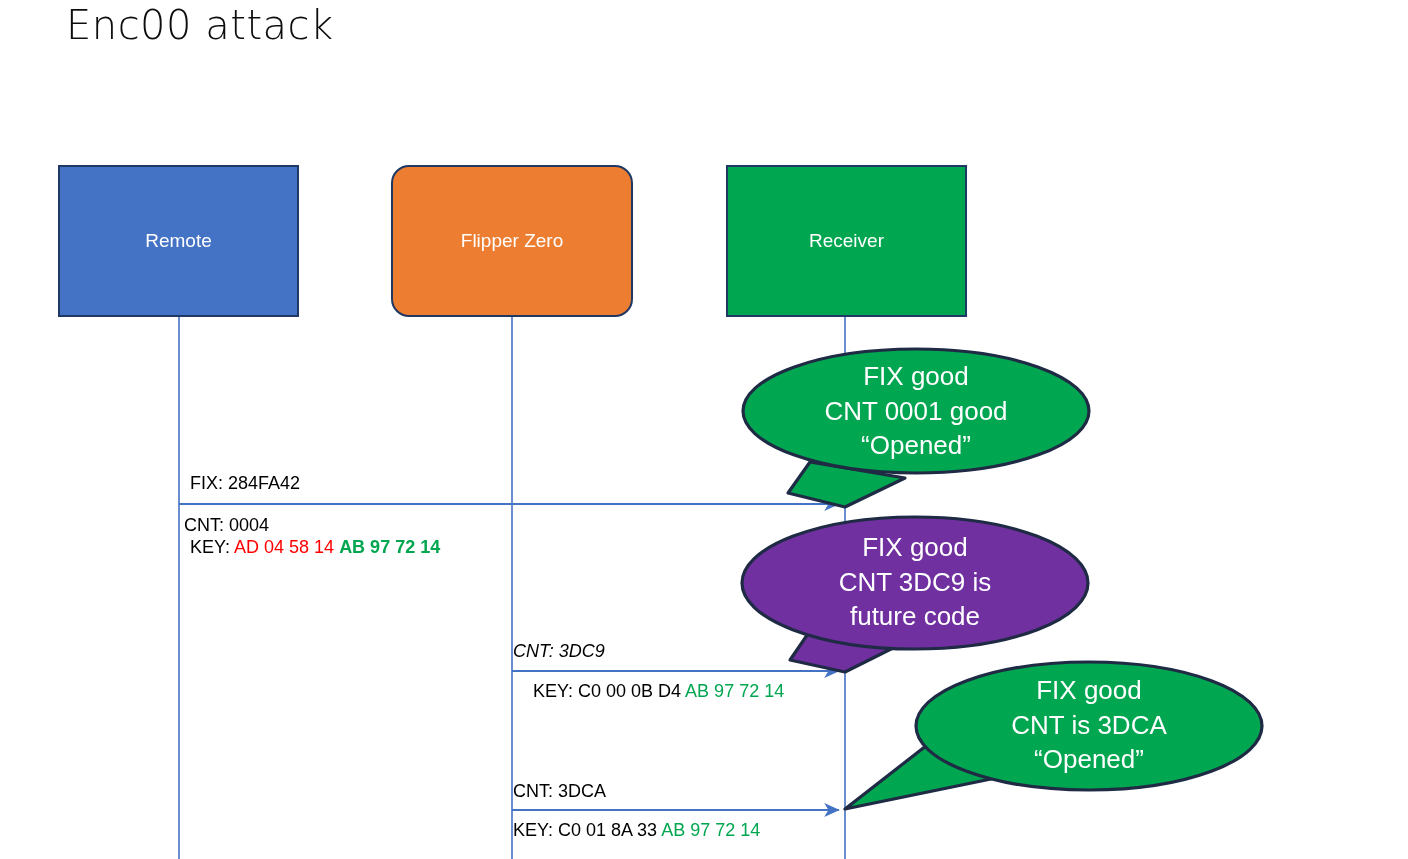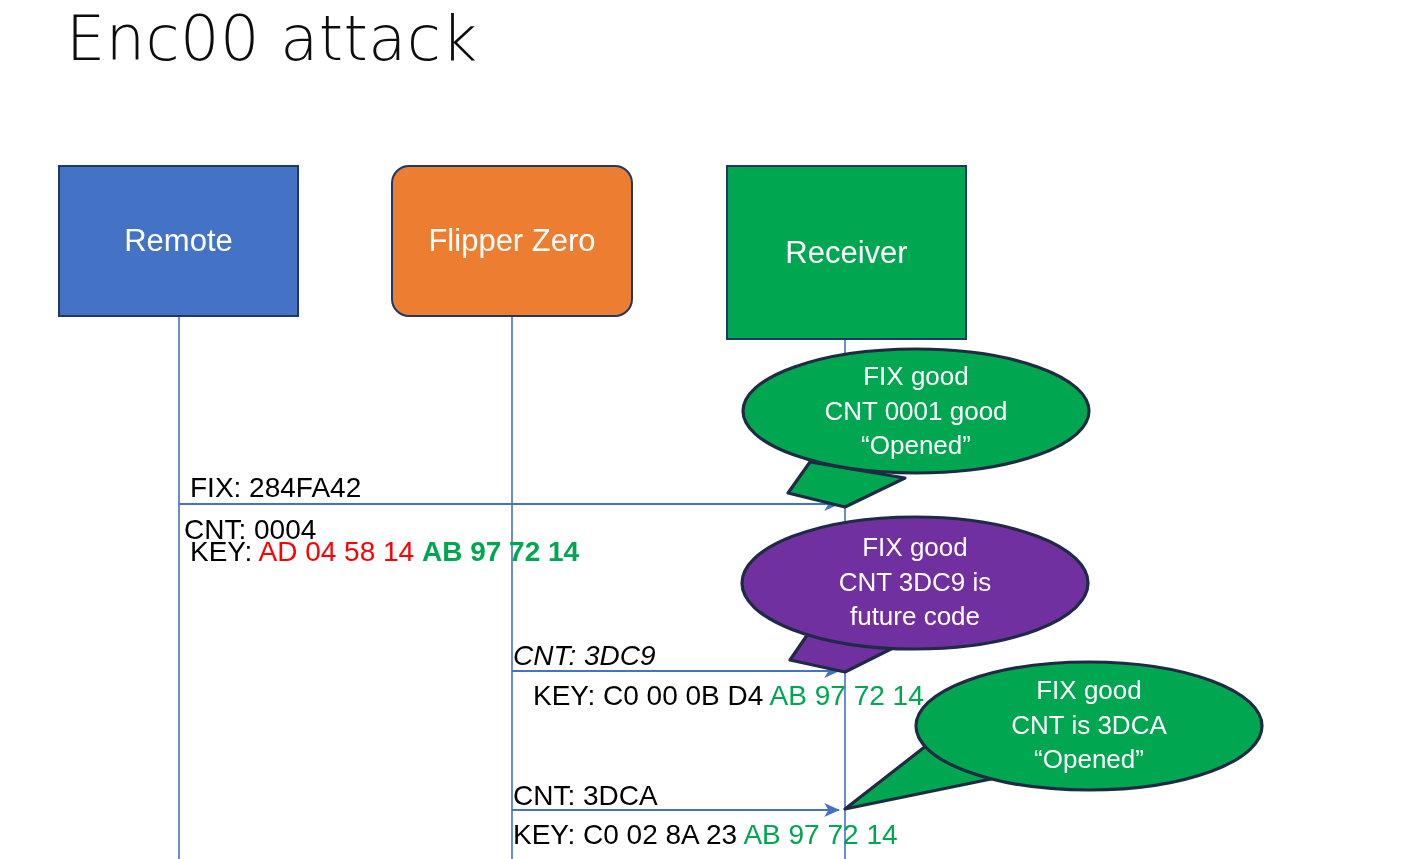--- a/index.html
+++ b/index.html
@@ -18,44 +18,44 @@
   #stage {
     position: absolute;
     left: 0; top: 0;
     width: 1408px;
     height: 859px;
   }
   .title {
     position: absolute;
     left: 66px;
     top: 2px;
-    font-size: 62px;
+    font-size: 40px;
     font-weight: 300;
     letter-spacing: 0.5px;
     color: #0d0d0d;
     white-space: nowrap;
     font-family: "DejaVu Sans", sans-serif;
   }
   .actor-box {
     position: absolute;
     box-sizing: border-box;
     border: 2px solid #1f3864;
     display: flex;
     align-items: center;
     justify-content: center;
   }
   .actor-label {
     color: #ffffff;
-    font-size: 31px;
+    font-size: 19px;
     font-weight: 400;
     white-space: nowrap;
   }
   .msg-text {
     position: absolute;
-    font-size: 28px;
+    font-size: 18px;
     white-space: nowrap;
     color: #000000;
     line-height: 1;
   }
   .msg-text .k-green { color: #00A650; }
   .msg-text .k-green-b { color: #00A650; font-weight: bold; }
   .msg-text .k-red-b { color: #FF0000; }
 
   .callout-text {
     position: absolute;
@@ -107,42 +107,42 @@
   </svg>
 
   <div class="actor-box" style="left:58px; top:165px; width:241px; height:152px; background:#4472C4;">
     <span class="actor-label">Remote</span>
   </div>
 
   <div class="actor-box" style="left:391px; top:165px; width:242px; height:152px; background:#ED7D31;border-radius:18px;">
     <span class="actor-label">Flipper Zero</span>
   </div>
 
-  <div class="actor-box" style="left:726px; top:165px; width:241px; height:175px; background:#00A650;">
+  <div class="actor-box" style="left:726px; top:165px; width:241px; height:152px; background:#00A650;">
     <span class="actor-label">Receiver</span>
   </div>
 
   <div class="msg-text" style="left:190px; top:474px;">FIX: 284FA42</div>
 
   <div class="msg-text" style="left:184px; top:516px;">CNT: 0004</div>
 
   <div class="msg-text" style="left:190px; top:538px;text-align:center;">
     <span>KEY: </span><span class="k-red-b">AD 04 58 14 </span><span class="k-green-b">AB 97 72 14</span>
   </div>
 
   <div class="msg-text" style="left:513px; top:642px;font-style:italic;">CNT: 3DC9</div>
 
   <div class="msg-text" style="left:513px; top:682px;margin-left:20px;">
     <span>KEY: C0 00 0B D4 </span><span class="k-green">AB 97 72 14</span>
   </div>
 
   <div class="msg-text" style="left:513px; top:782px;">CNT: 3DCA</div>
 
   <div class="msg-text" style="left:513px; top:821px;">
-    <span>KEY: C0 02 8A 23 </span><span class="k-green">AB 97 72 14</span>
+    <span>KEY: C0 01 8A 33 </span><span class="k-green">AB 97 72 14</span>
   </div>
 
   <div class="callout-text" style="left:743px; top:359px; width:346px;">
     <div>FIX good</div>
     <div>CNT 0001 good</div>
     <div>“Opened”</div>
   </div>
 
   <div class="callout-text" style="left:742px; top:530px; width:346px;">
     <div>FIX good</div>

